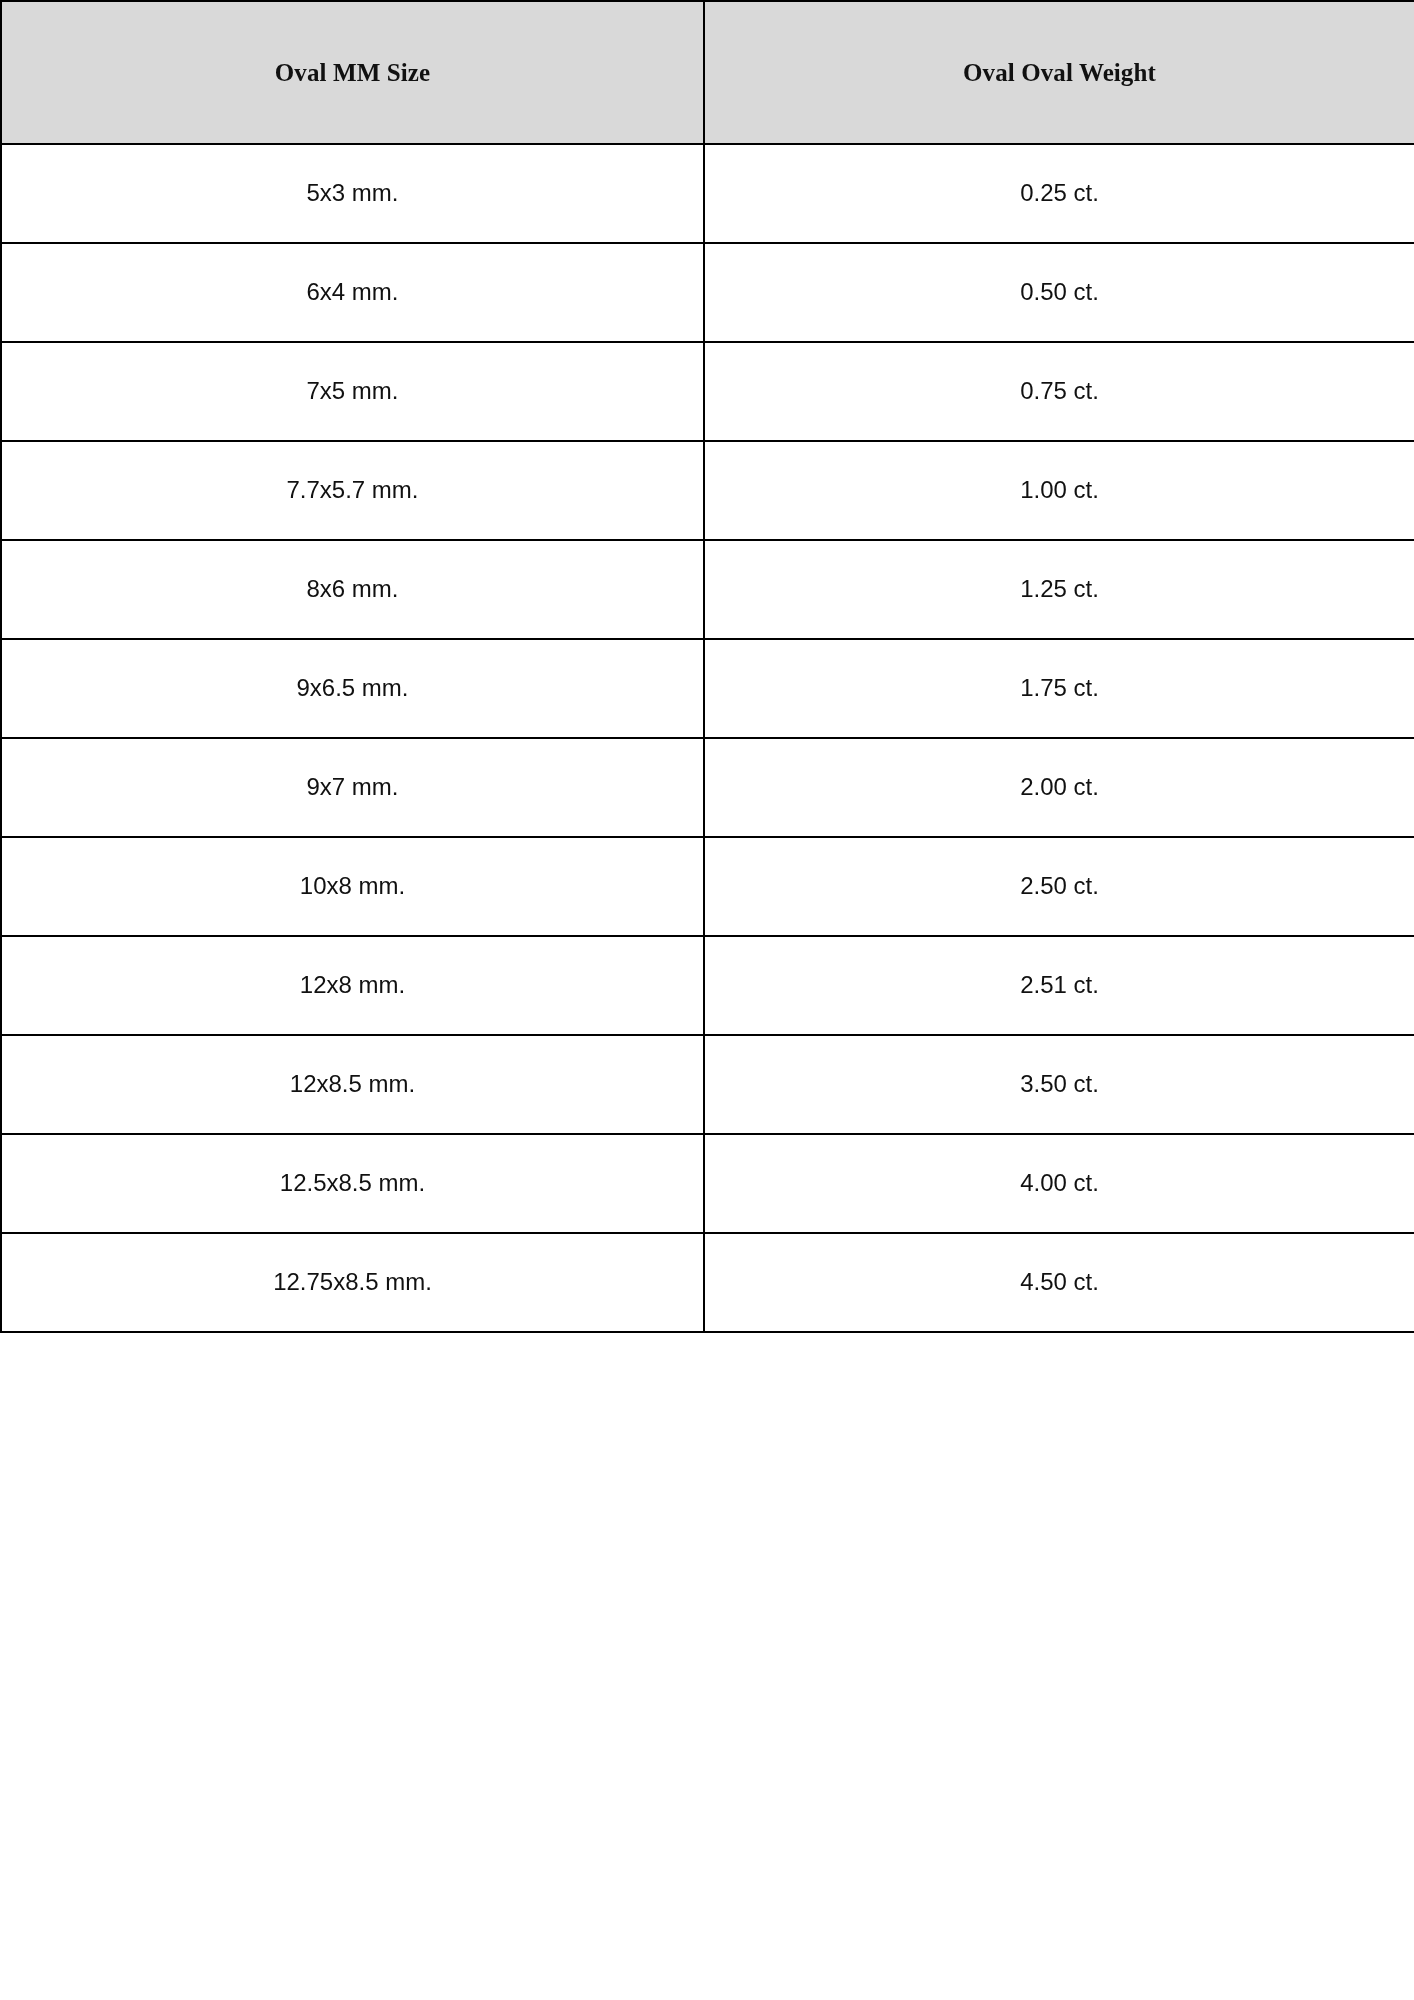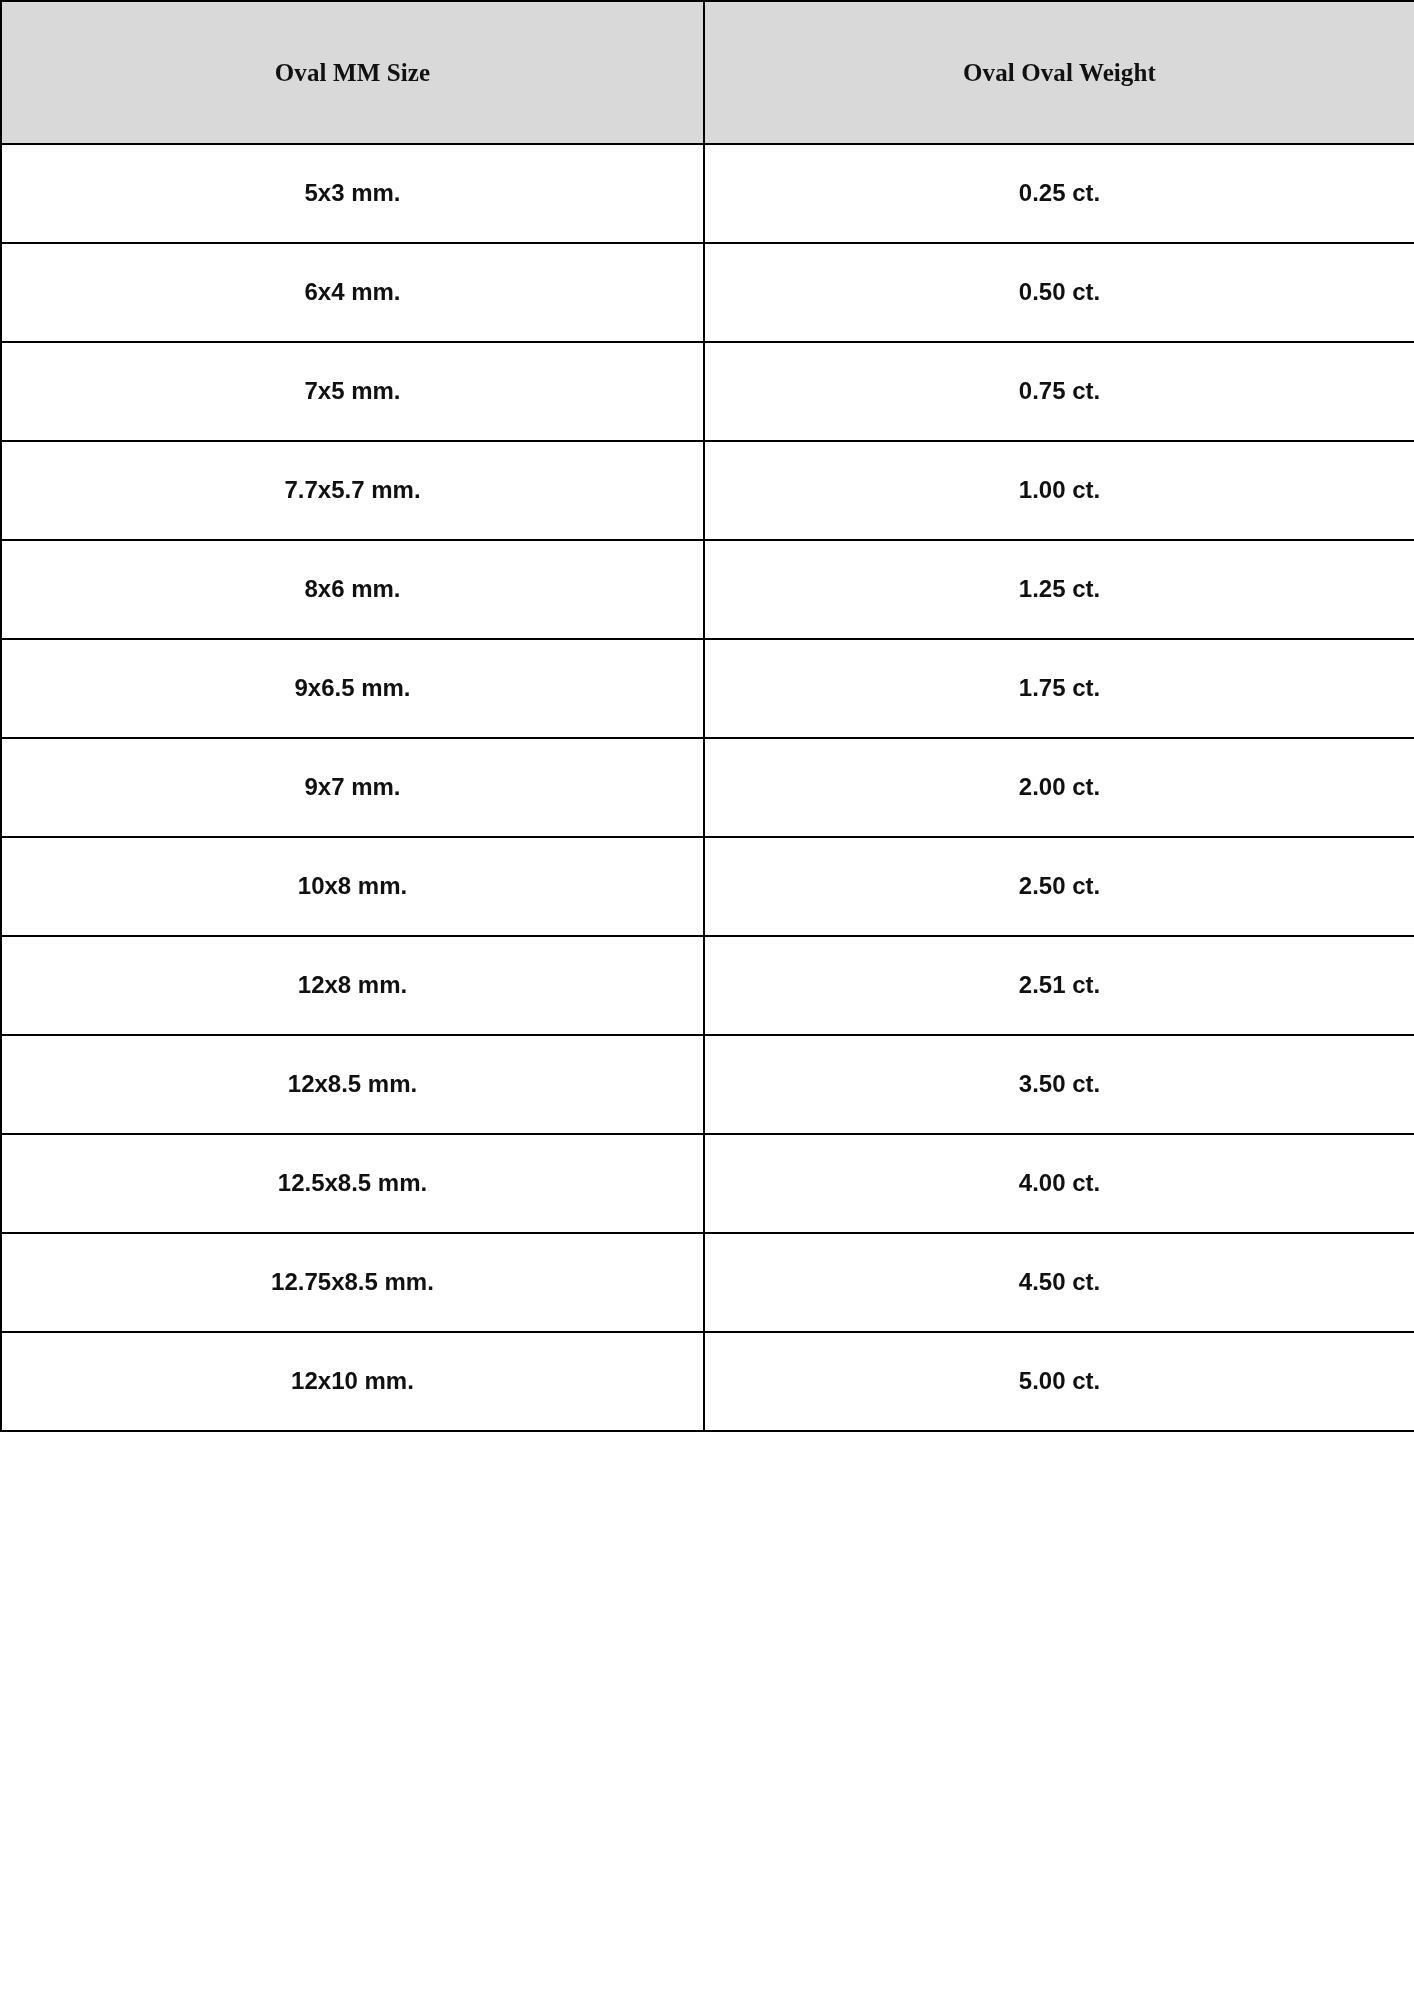--- a/index.html
+++ b/index.html
@@ -34,21 +34,21 @@
     font-size: 25px;
     font-weight: bold;
     letter-spacing: 0.1px;
     font-family: Liberation Serif, serif;
   }
 
   #size-chart-table tbody td {
     background: #ffffff;
     height: 99px;
     font-size: 24px;
-    font-weight: bold;
+    font-weight: normal;
   }
 
   .cell-text { display: block; line-height: 1.2; }
 </style>
 </head>
 <body>
 
 <table id="size-chart-table">
   <colgroup>
     <col class="col-mm">
@@ -154,22 +154,14 @@
         </td>
       </tr>
       <tr>
         <td>
           <span class="cell-text">12.75x8.5 mm.</span>
         </td>
         <td>
           <span class="cell-text">4.50 ct.</span>
         </td>
       </tr>
-      <tr>
-        <td>
-          <span class="cell-text">12x10 mm.</span>
-        </td>
-        <td>
-          <span class="cell-text">5.00 ct.</span>
-        </td>
-      </tr>
     </tbody>
 </table>
 
 </body></html>

